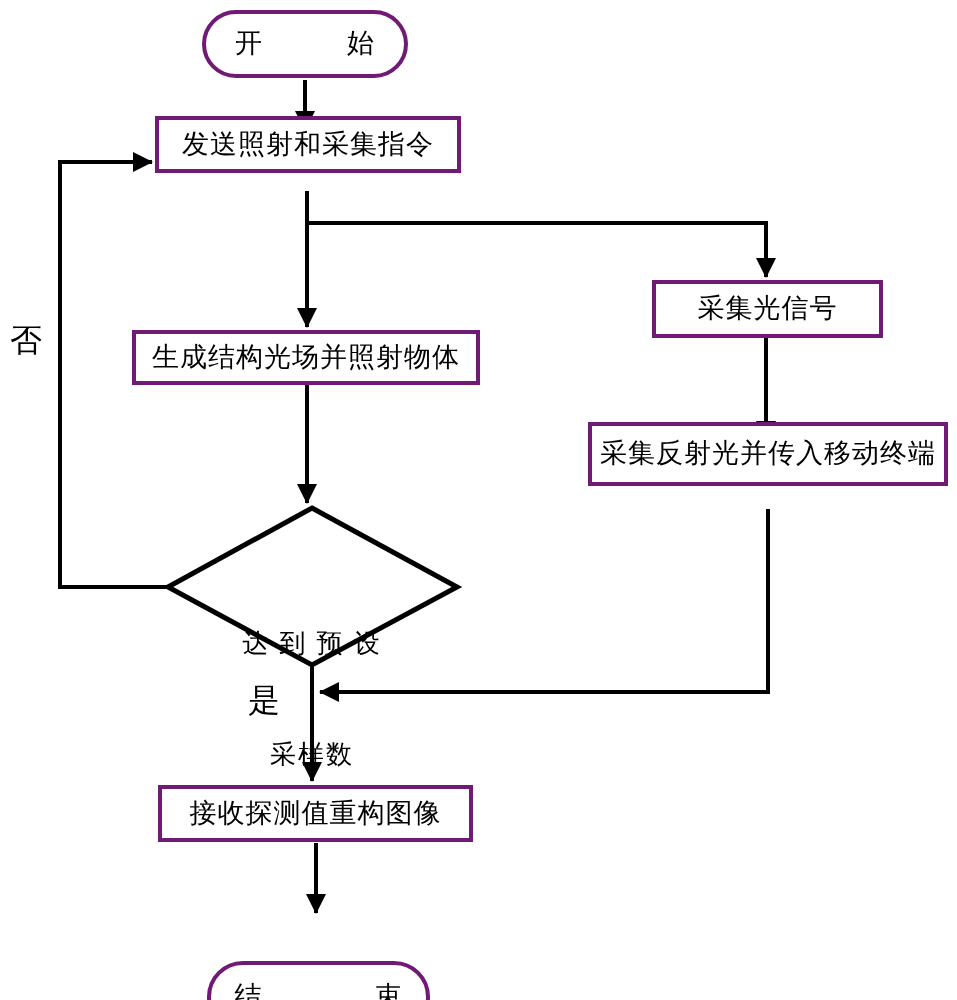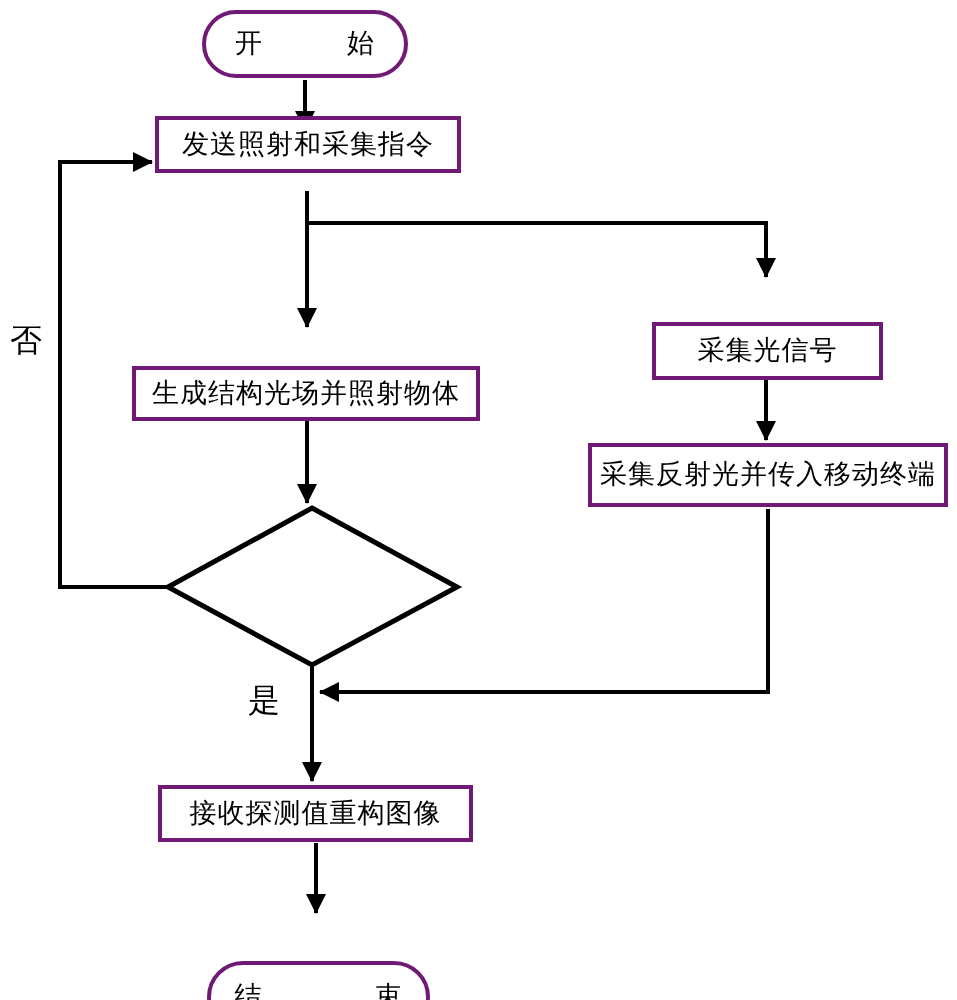--- a/index.html
+++ b/index.html
@@ -99,32 +99,36 @@
   </svg>
 
   <div class="node terminal" style="left:202px; top:10px; width:206px; height:68px;">
     <span>开　　　始</span>
   </div>
 
   <div class="node" style="left:155px; top:116px; width:306px; height:57px;">
     <span>发送照射和采集指令</span>
   </div>
 
-  <div class="node" style="left:132px; top:330px; width:348px; height:55px;margin-top:36px;">
+  <div class="node" style="left:132px; top:330px; width:348px; height:55px;">
     <span>生成结构光场并照射物体</span>
   </div>
 
-  <div class="node" style="left:652px; top:280px; width:231px; height:58px;margin-top:42px;">
+  <div class="node" style="left:652px; top:280px; width:231px; height:58px;">
     <span>采集光信号</span>
   </div>
 
-  <div class="node" style="left:588px; top:443px; width:360px; height:64px;">
+  <div class="node" style="left:588px; top:422px; width:360px; height:64px;">
     <span>采集反射光并传入移动终端</span>
   </div>
 
+  <div class="decision-text" style="left:212px; top:551px; width:200px;">
+    <div>达 到 预 设</div>
+    <div>采样数</div>
+  </div>
 
   <div class="node" style="left:158px; top:785px; width:315px; height:57px;">
     <span>接收探测值重构图像</span>
   </div>
 
   <div class="node terminal" style="left:207px; top:937px; width:223px; height:72px;margin-top:24px;">
     <span>结　　　　束</span>
   </div>
 
   <div class="edge-label" style="left:10px; top:324px;">否</div>

